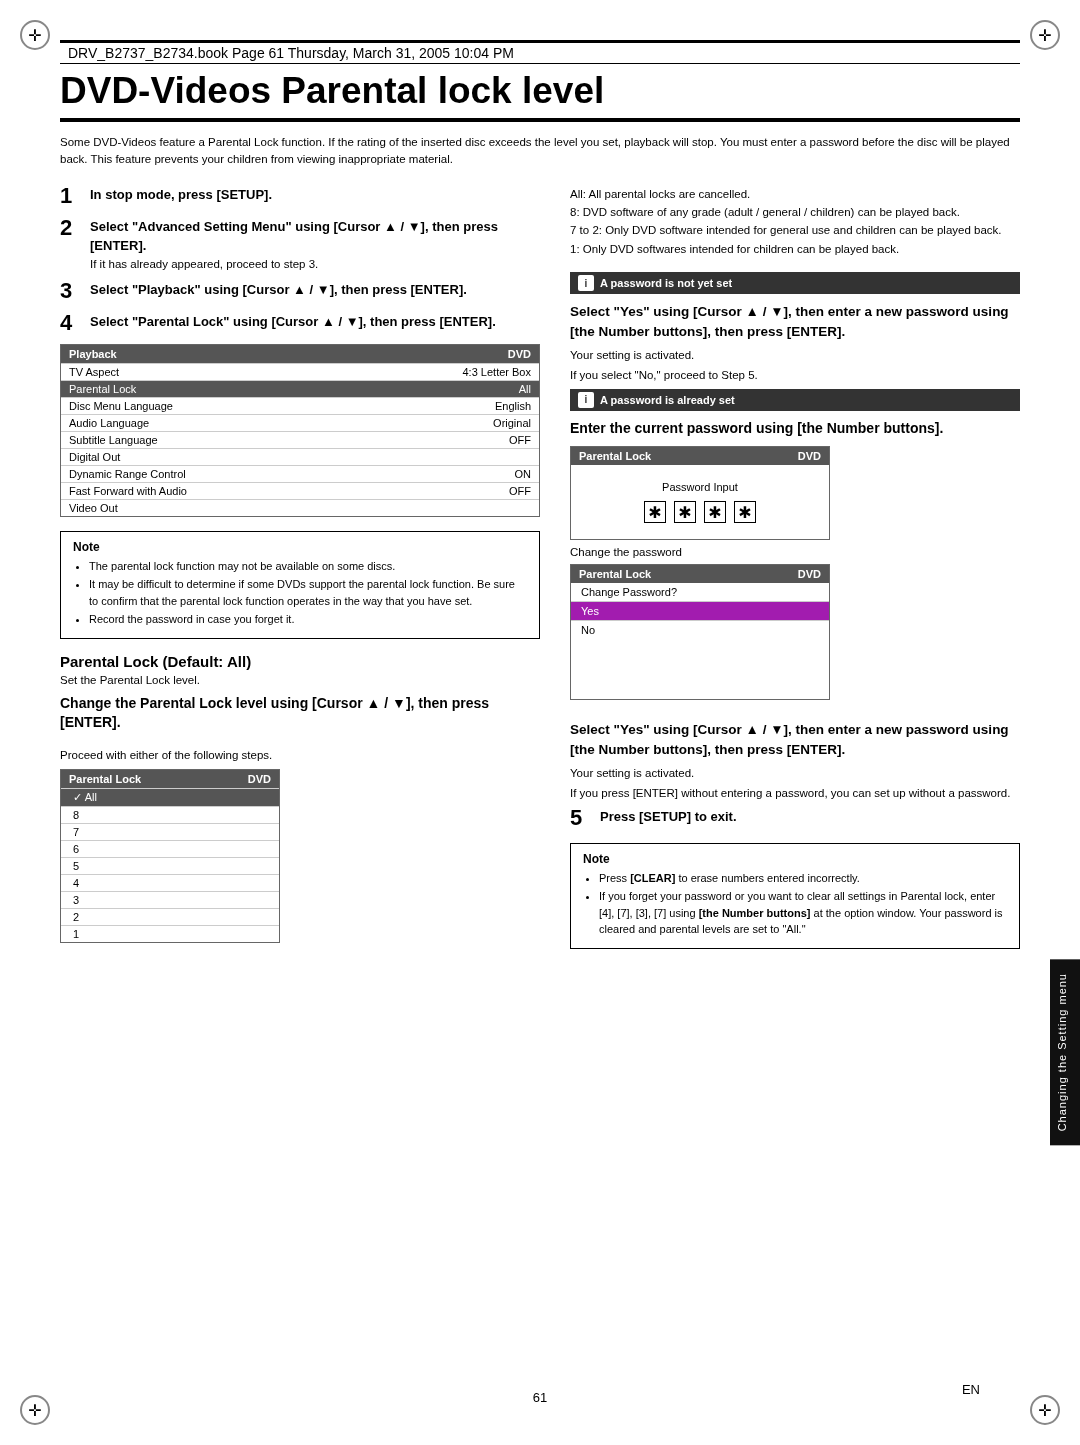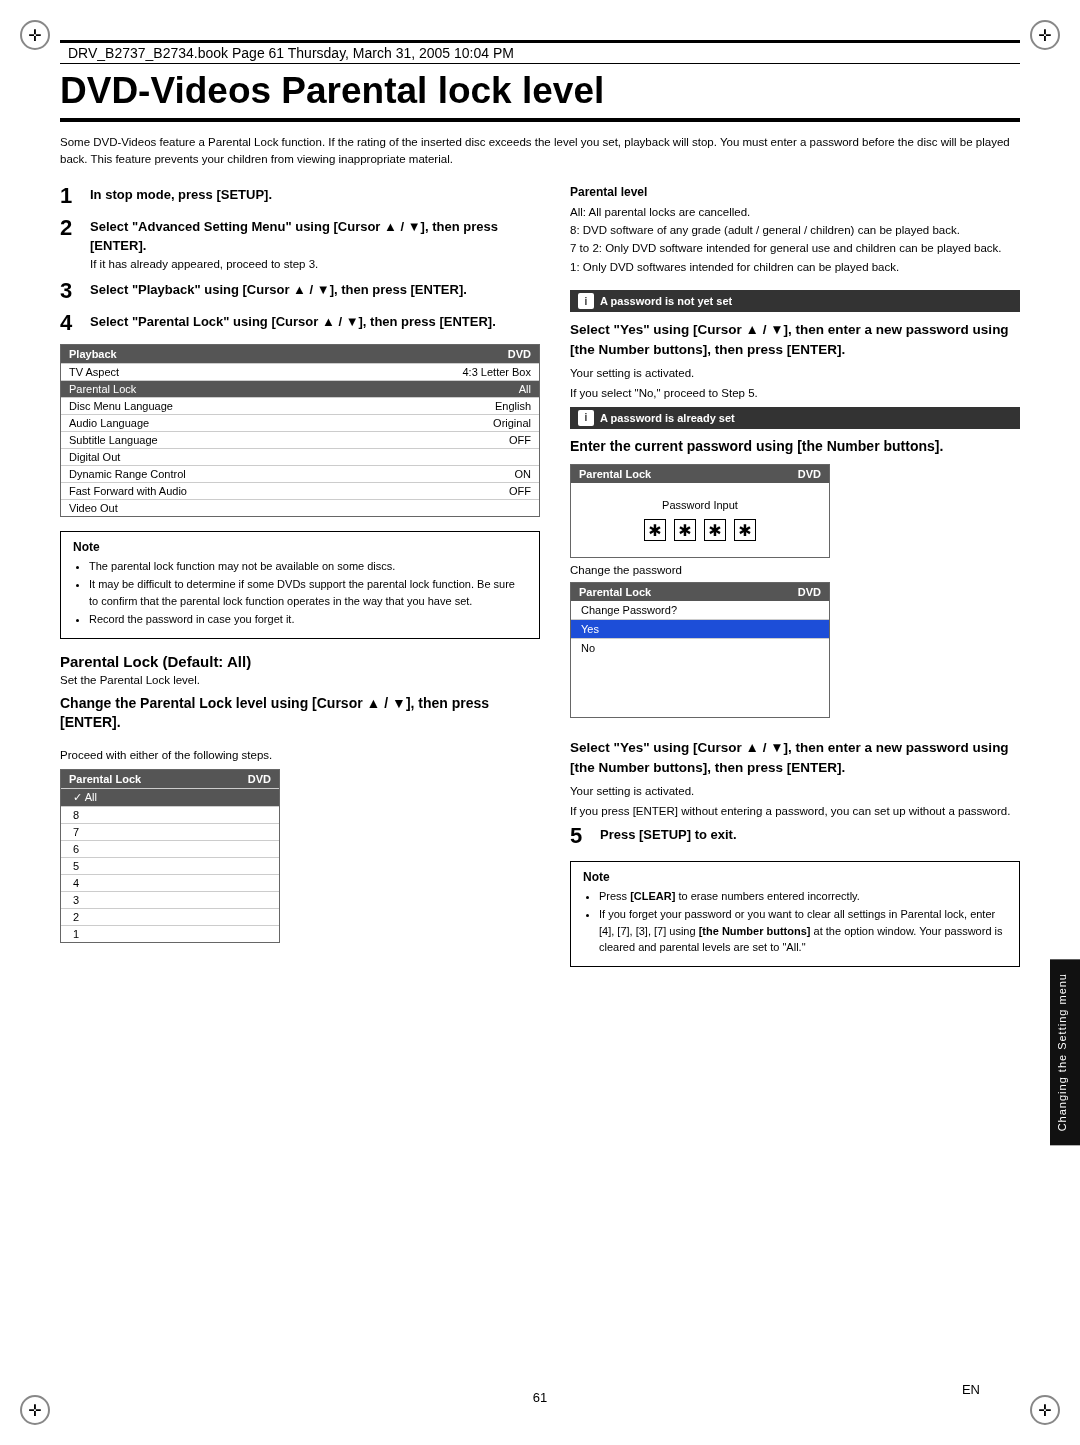--- a/index.html
+++ b/index.html
@@ -314,21 +314,21 @@
       padding: 3px 8px;
       font-weight: bold;
     }
 
     .change-pw-item {
       padding: 3px 10px;
       border-top: 1px solid #ccc;
     }
 
     .change-pw-item.active {
-      background: #1d4ed8;
+      background: #a21caf;
       color: #fff;
     }
 
     
     .step5-row {
       display: flex;
       gap: 8px;
       align-items: flex-start;
       margin-bottom: 10px;
     }
@@ -523,21 +523,20 @@
         <div class="parental-menu-item">3</div>
         <div class="parental-menu-item">2</div>
         <div class="parental-menu-item">1</div>
       </div>
 
     </div>
 
     <div class="right-column">
 
       <div class="parental-level-box">
-        <div class="parental-level-title">Parental level</div>
         <div class="parental-level-items">
           <div>All: All parental locks are cancelled.</div>
           <div>8: DVD software of any grade (adult / general / children) can be played back.</div>
           <div>7 to 2: Only DVD software intended for general use and children can be played back.</div>
           <div>1: Only DVD softwares intended for children can be played back.</div>
         </div>
       </div>
 
       <div class="info-box">
         <div class="info-box-icon">i</div>

